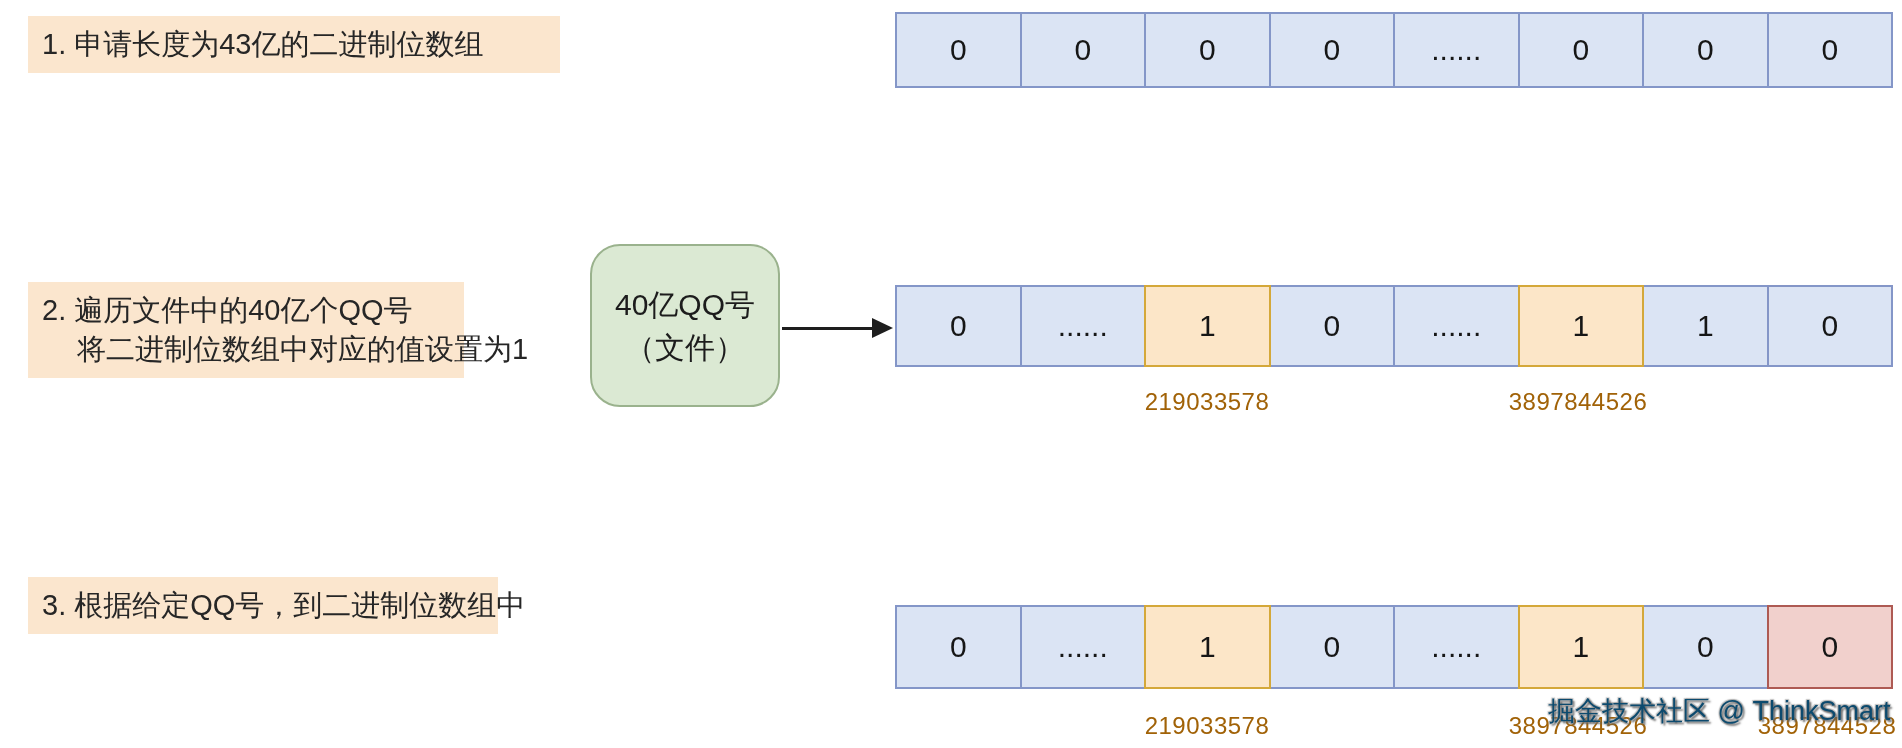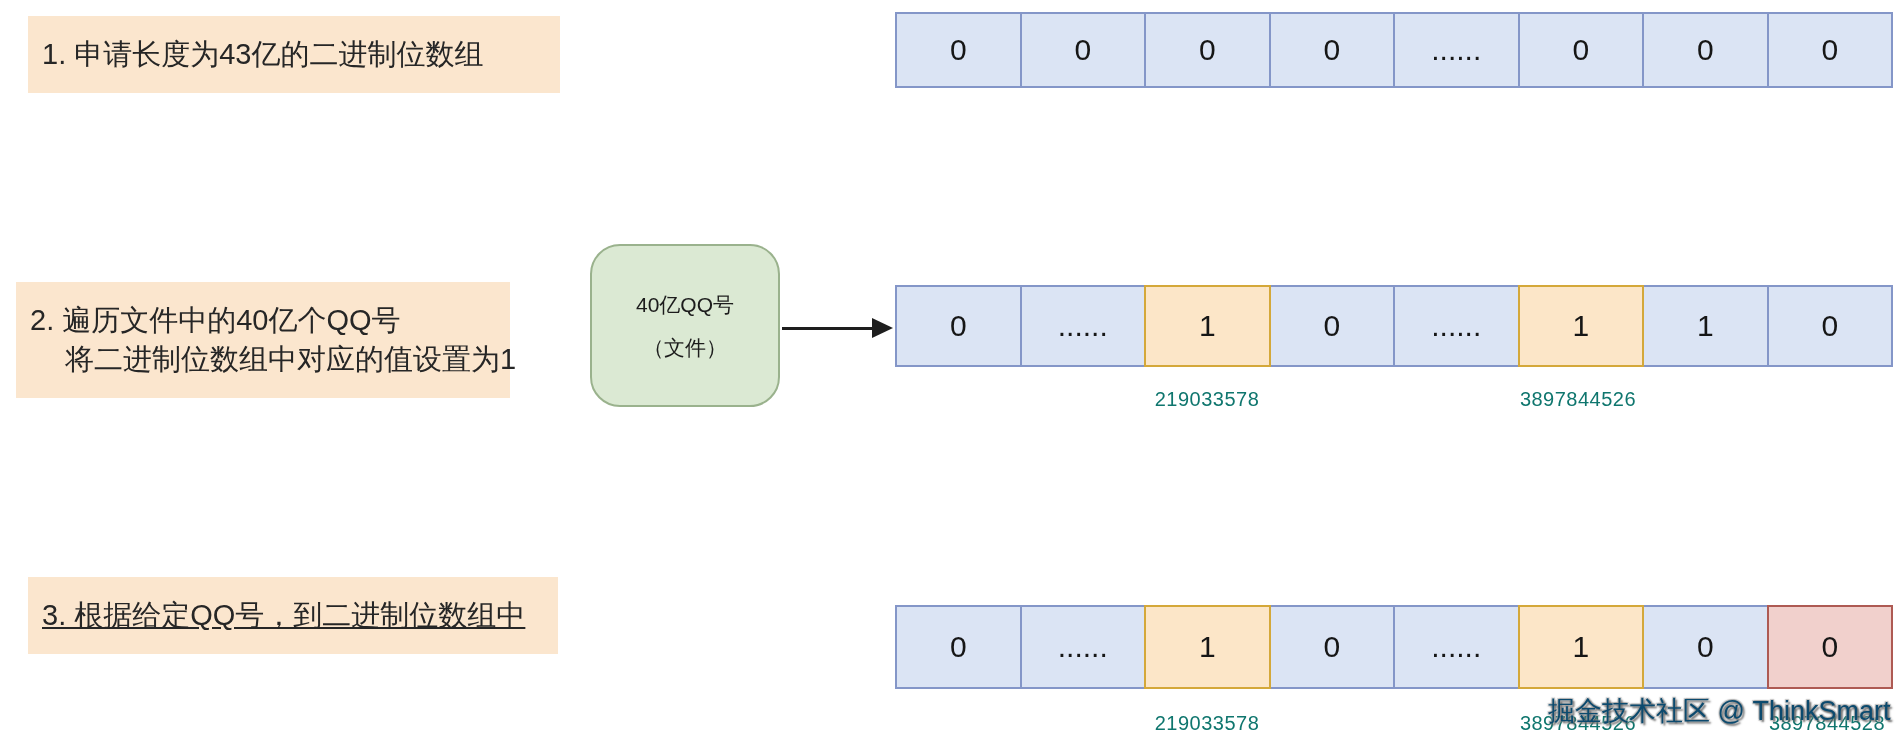--- a/index.html
+++ b/index.html
@@ -17,28 +17,28 @@
     color: #1f1f1f;
   }
 
   
   .step-box {
     position: absolute;
     background: var(--label-bg, #fbe6ce);
     color: #262626;
     font-size: 29px;
     line-height: 39px;
-    padding: 19px 14px;
+    padding: 9px 14px;
     box-sizing: border-box;
   }
   .step-box .step-line { white-space: nowrap; }
   .step-box .indent { padding-left: 35px; text-align: right; }
   #step1 { left: 28px; top: 16px;  width: 532px; }
-  #step2 { left: 16px; top: 282px; width: 494px; }
-  #step3 { left: 28px; top: 577px; width: 530px; text-decoration: underline; }
+  #step2 { left: 28px; top: 282px; width: 436px; }
+  #step3 { left: 28px; top: 577px; width: 470px; }
 
   
   .bit-row {
     position: absolute;
     left: 895px;
     width: 998px;
     display: flex;
   }
   #row1 { top: 12px;  height: 76px; }
   #row2 { top: 285px; height: 82px; }
@@ -66,22 +66,22 @@
     background: var(--cell-red-bg, #f1d0cc);
     border-color: var(--cell-red-border, #ae5a53);
     z-index: 2;
   }
 
   
   .qq-label {
     position: absolute;
     width: 260px;
     text-align: center;
-    font-size: 20px;
-    color: #0f766e;
+    font-size: 24px;
+    color: #a16207;
     letter-spacing: 0.5px;
   }
   #r2-label1 { left: 1077px; top: 388px; }
   #r2-label2 { left: 1448px; top: 388px; }
   #r3-label1 { left: 1077px; top: 712px; }
   #r3-label2 { left: 1448px; top: 712px; }
   #r3-label3 { left: 1697px; top: 712px; }
 
   
   .source-box {
@@ -90,21 +90,21 @@
     top: 244px;
     width: 190px;
     height: 163px;
     background: var(--source-bg, #dbe9d3);
     border: 2px solid var(--source-border, #9ab28d);
     border-radius: 30px;
     display: flex;
     flex-direction: column;
     align-items: center;
     justify-content: center;
-    font-size: 21px;
+    font-size: 30px;
     line-height: 43px;
     color: #1c1c1c;
     box-sizing: border-box;
   }
 
   
   .arrow {
     position: absolute;
     left: 782px;
     top: 327px;

